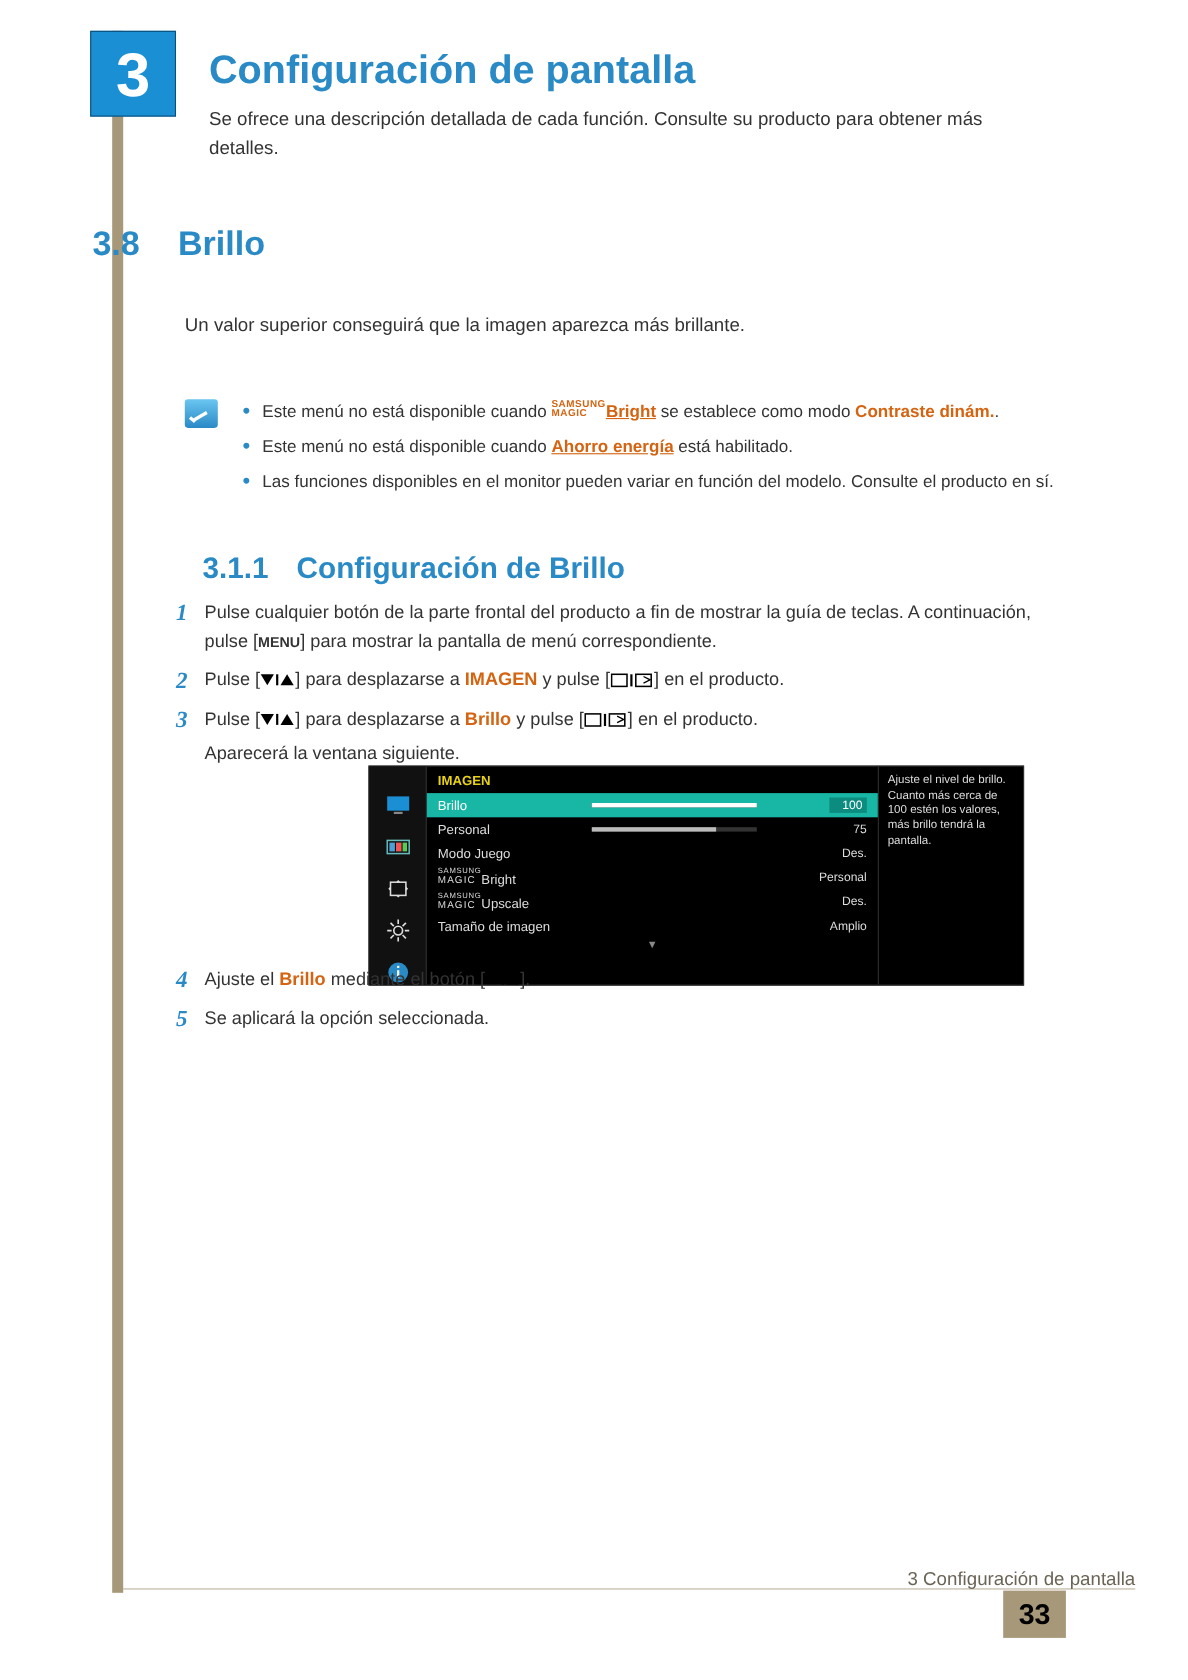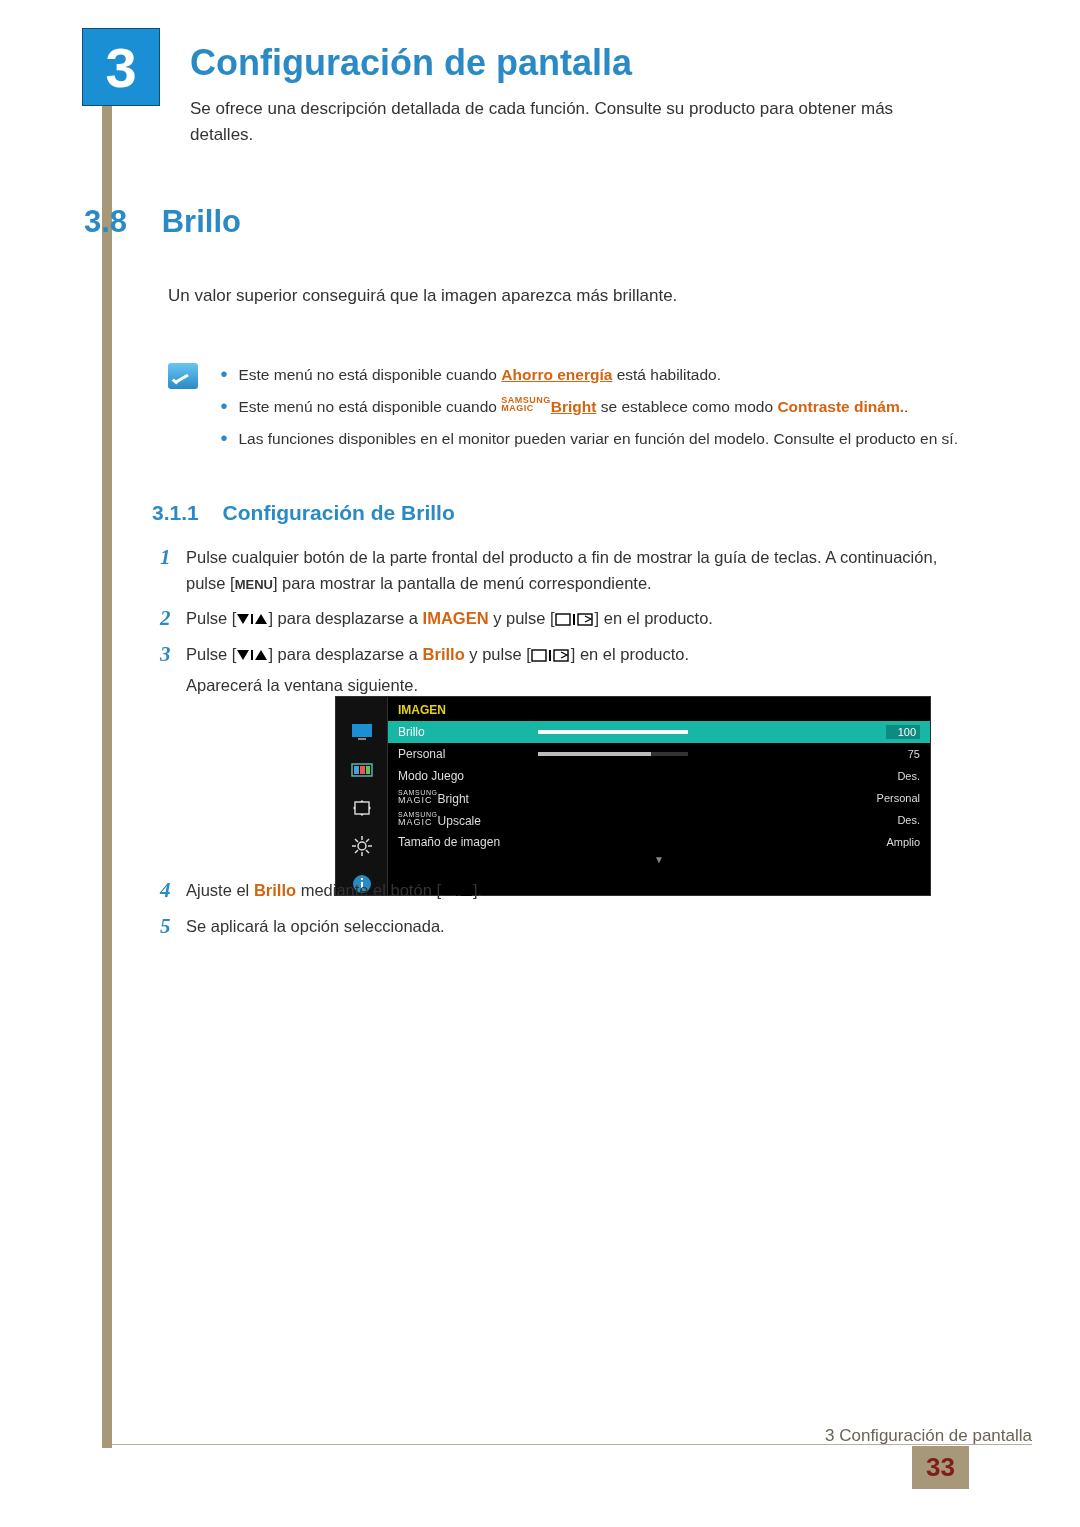--- a/index.html
+++ b/index.html
@@ -131,23 +131,23 @@
     display: inline-block;
     vertical-align: baseline;
     letter-spacing: 0.5px;
     color: #d46411;
     position: relative;
     top: -1px;
     text-decoration: none;
   }
   .sub-heading {
     position: absolute;
-    left: 152px;
+    left: 184px;
     top: 501px;
-    font-size: 21px;
+    font-size: 27px;
     color: #2a8ac6;
     font-weight: bold;
   }
   .sub-heading .snum { margin-right: 18px; }
   .steps {
     position: absolute;
     left: 160px;
     top: 545px;
     width: 800px;
     font-size: 16.5px;
@@ -288,21 +288,21 @@
     bottom: 38px;
     right: 48px;
     display: flex;
     align-items: center;
     font-size: 17px;
     color: #6a6456;
     flex-direction: column;
   }
   .page-footer .pg {
     background: #a69878;
-    color: #7f1d1d;
+    color: #000000;
     font-weight: bold;
     font-size: 26px;
     padding: 6px 14px;
     margin-left: 24px;
   }
   .footer-rule {
     position:absolute;
     bottom:82px;
     left:112px;
     right:48px;
@@ -330,24 +330,24 @@
 </div>
 
 <div class="body-1">
   <p>Un valor superior conseguirá que la imagen aparezca más brillante.</p>
 </div>
 
 <div class="note-box">
   <span class="note-icon"></span>
   <ul class="note-list">
     <li>
-      <span>Este menú no está disponible cuando </span><span class="hl-orange-u">Ahorro energía</span><span> está habilitado.</span>
+      <span>Este menú no está disponible cuando </span><span class="magic-label"><span class="magic-prefix" style="text-decoration:none;"><span>SAMSUNG</span><br><span>MAGIC</span></span><span>Bright</span></span><span> se establece como modo </span><span class="hl-orange">Contraste dinám.</span><span>.</span>
     </li>
     <li>
-      <span>Este menú no está disponible cuando </span><span class="magic-label"><span class="magic-prefix" style="text-decoration:none;"><span>SAMSUNG</span><br><span>MAGIC</span></span><span>Bright</span></span><span> se establece como modo </span><span class="hl-orange">Contraste dinám.</span><span>.</span>
+      <span>Este menú no está disponible cuando </span><span class="hl-orange-u">Ahorro energía</span><span> está habilitado.</span>
     </li>
     <li>Las funciones disponibles en el monitor pueden variar en función del modelo. Consulte el producto en sí.</li>
   </ul>
 </div>
 
 <div class="sub-heading">
   <span class="snum">3.1.1</span>
   <span>Configuración de Brillo</span>
 </div>
 
@@ -468,20 +468,21 @@
             <span class="lbl"><span class="osd-magic"><span class="t">SAMSUNG</span><span class="b">MAGIC</span></span>Upscale</span>
             <span class="val">Des.</span>
           </div>
           <div class="osd-row">
             <span class="lbl">Tamaño de imagen</span>
             <span class="val">Amplio</span>
           </div>
         </div>
       <div class="osd-arrowbar">▼</div>
     </div>
+    <div class="osd-right">Ajuste el nivel de brillo. Cuanto más cerca de 100 estén los valores, más brillo tendrá la pantalla.</div>
   </div>
 </div>
 
 <div class="steps" style="top:878px;">
   <div class="step">
     <div class="step-num">4</div>
     <div class="step-body">
       <span>Ajuste el </span><span class="hl-orange">Brillo</span><span> mediante el botón [</span><span class="updown"><svg viewBox="0 0 32 14">
             <polygon points="1,2 13,2 7,12" fill="#000"></polygon>
             <rect x="15" y="2" width="2" height="10" fill="#000"></rect>

